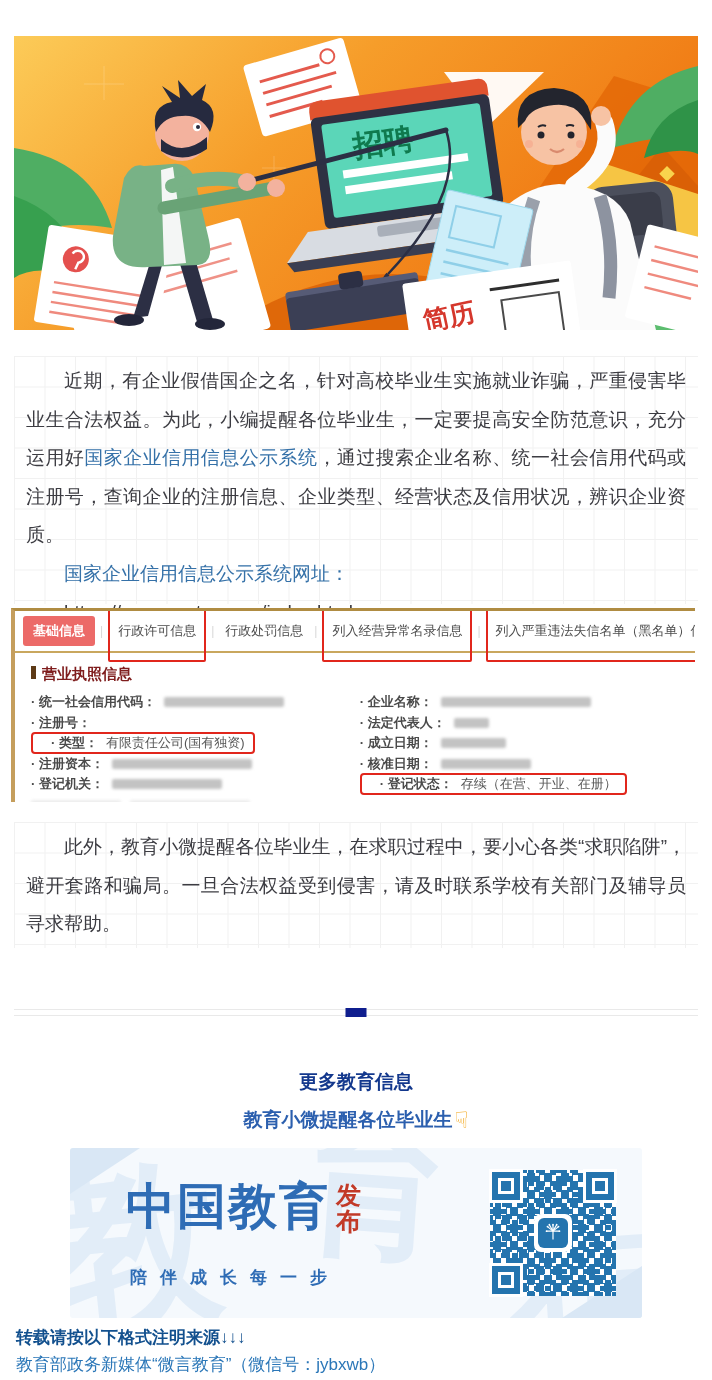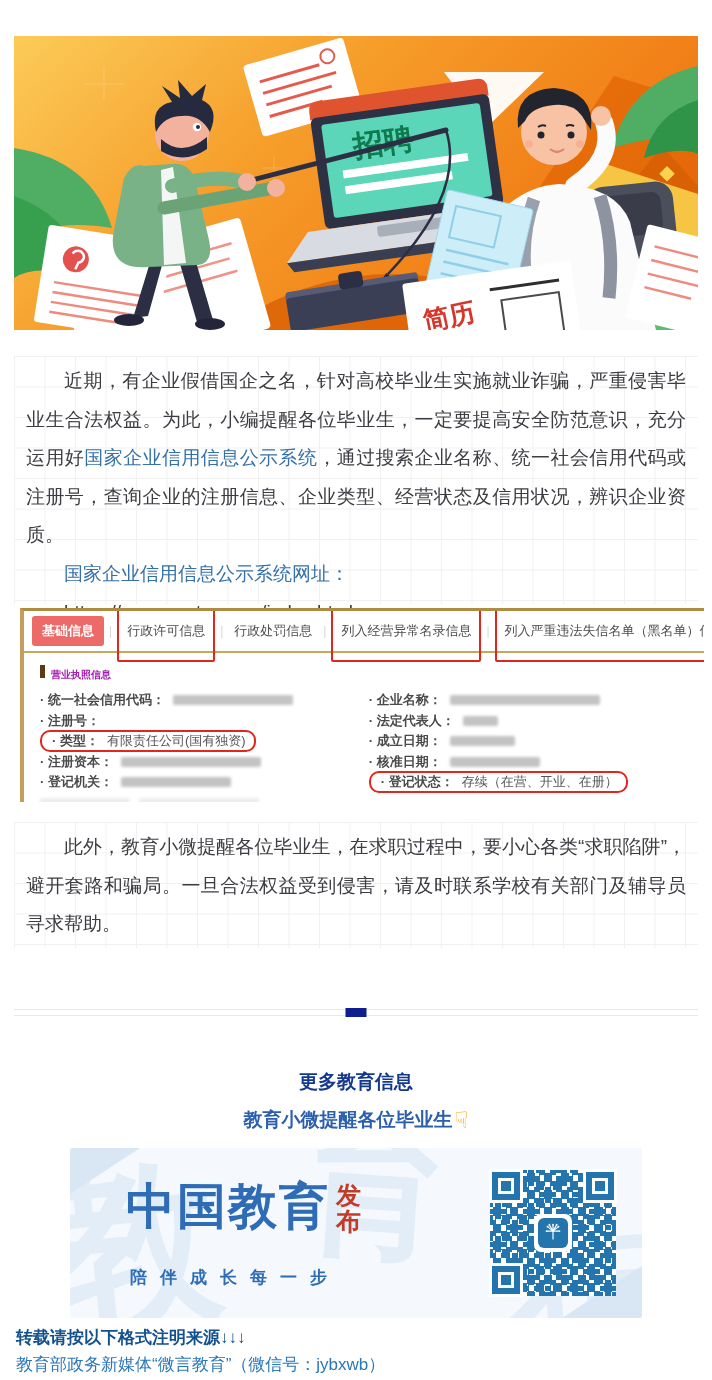--- a/index.html
+++ b/index.html
@@ -20,37 +20,37 @@
   }
   .text-block1 { position:absolute; left:14px; top:356px; width:684px; height:248px; padding:6px 12px 0 12px; }
   .text-block2 { position:absolute; left:14px; top:822px; width:684px; height:126px; padding:6px 12px 0 12px; }
   .para { font-size:19px; line-height:38.5px; color:#3c3c42; text-align:justify; }
   .para.indent { text-indent:2em; }
   .blue-link { color:#3571a8; cursor:pointer; }
   .line-indent { padding-left:2em; font-size:19px; line-height:38.5px; }
   .url-line { color:#3c3c42; }
 
   
-  .credit { position:absolute; left:20px; top:608px; width:684px; height:194px; background:#fff;
+  .credit { position:absolute; left:11px; top:608px; width:684px; height:194px; background:#fff;
             border-top:3px solid #b08c42; border-left:4px solid #c59e5c; overflow:hidden; }
   .tabbar { display:flex; align-items:center; height:42px; padding:0 8px; gap:5px;
             border-bottom:2px solid #c9a75e; white-space:nowrap; }
   .tab { font-size:13px; color:#4a4a4a; padding:5px 6px; flex:0 0 auto; cursor:pointer; }
   .tab.active { background:#ec6a68; color:#fff; border-radius:3px; padding:6px 10px; font-weight:bold; }
   .tab.boxed { border:2px solid #e1261c; border-radius:2px; padding:20px 8px; }
   .tsep { color:#d8d8d8; font-size:12px; flex:0 0 auto; }
   .credit-content { padding:8px 14px 0 16px; }
-  .section-title { font-size:10px; font-weight:bold; color:#a21caf; margin:4px 0 8px 0; }
+  .section-title { font-size:15px; font-weight:bold; color:#7f1d1d; margin:4px 0 8px 0; }
   .section-title .bar { display:inline-block; width:5px; height:13px; background:#5d3a16; margin-right:6px; }
   .fields { display:grid; grid-template-columns:1fr 1.02fr; column-gap:14px; }
   .frow { display:flex; align-items:center; height:20.5px; overflow:visible; }
   .flabel { font-size:13px; font-weight:bold; color:#4a4a4a; white-space:nowrap; margin-right:8px; }
   .fvalue { font-size:13px; color:#555; white-space:nowrap; }
-  .redbox { display:inline-flex; align-items:center; border:2px solid #e1261c; border-radius:10px;
-            padding:0 8px 0 10px; height:22px;text-align:center; }
+  .redbox { display:inline-flex; align-items:center; border:2px solid #e1261c; border-radius:4px;
+            padding:0 8px 0 18px; height:22px;text-align:center; }
   .blurbar { display:inline-block; height:10px; border-radius:2px; background:#c3c3c3; filter:blur(1.6px); }
   .w120{width:120px} .w150{width:150px} .w35{width:35px} .w65{width:65px}
   .w140{width:140px} .w90{width:90px} .w110{width:110px}
   .faint-row { opacity:.3; }
 
   
   .divider { position:absolute; left:14px; top:1009px; width:684px; height:7px;
              border-top:1px solid #e9e9e9; border-bottom:1px solid #e9e9e9; }
   .divider-chip { position:absolute; left:50%; top:-2px; transform:translateX(-50%);
                   width:21px; height:9px; background:#0f1e8e; }

